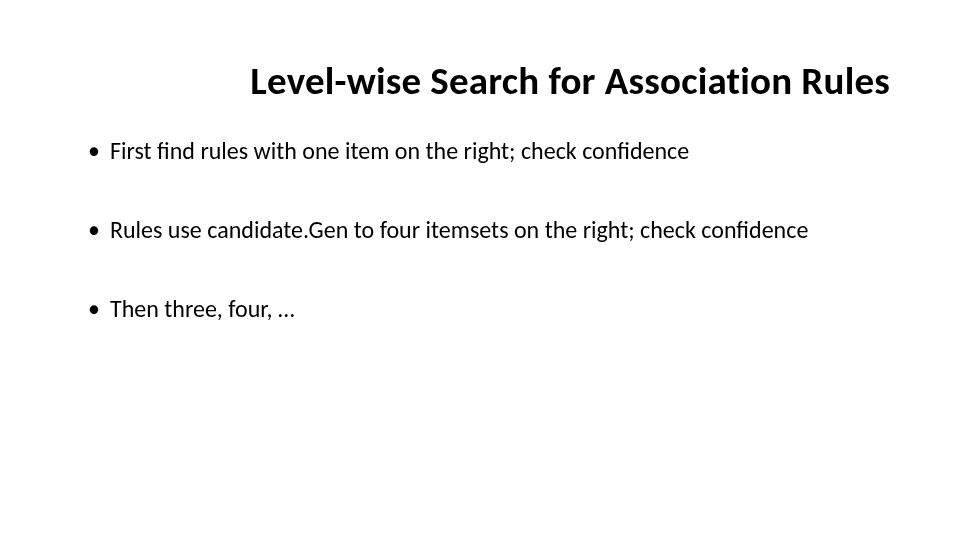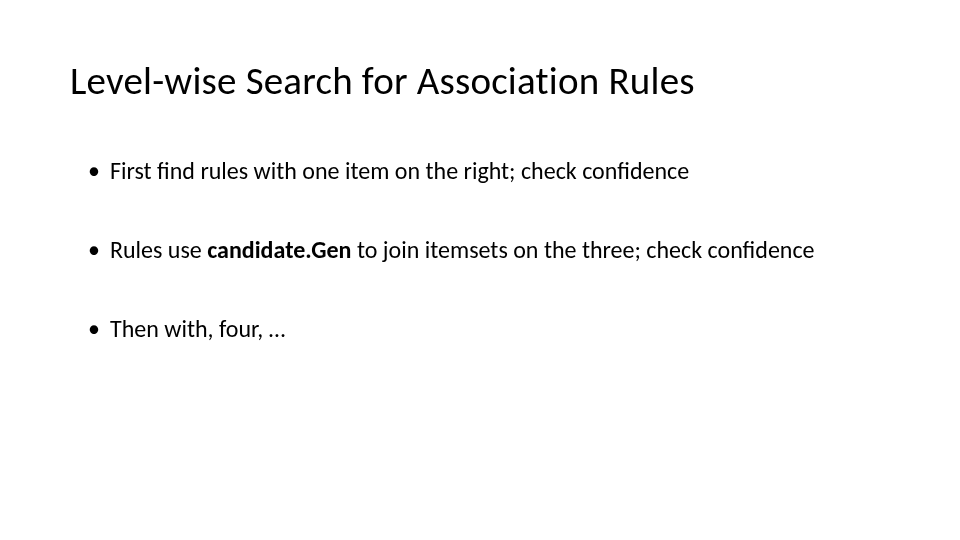--- a/index.html
+++ b/index.html
@@ -5,24 +5,25 @@
   * { margin: 0; padding: 0; box-sizing: border-box; }
   html, body { width: 960px; height: 540px; background: #ffffff; font-family: "Segoe UI", "Calibri", Arial, sans-serif; color: #000; }
   .slide {
     width: 960px;
     height: 540px;
     padding: 58px 70px 40px 70px;
     position: relative;
   }
   .title {
     font-size: 39px;
-    font-weight: 400;
+    font-weight: 700;
     letter-spacing: 0.2px;
     line-height: 1.2;
-    margin-bottom: 50px;
+    margin-bottom: 30px;
+    text-align: right;
   }
   .content {
     padding-left: 18px;
   }
   .bullet-item {
     display: flex;
     align-items: flex-start;
     font-size: 24px;
     line-height: 1.3;
     margin-bottom: 48px;
@@ -30,44 +31,44 @@
   }
   .bullet-marker {
     flex: 0 0 auto;
     margin-right: 10px;
     font-size: 24px;
     line-height: 1.3;
   }
   .bullet-text {
     flex: 1 1 auto;
   }
-  .bold { font-weight: 700; text-align: center; }
+  .bold { font-weight: 400; text-align: center; }
 </style>
 </head>
 <body>
 
 <div class="slide">
   <h1 class="title">Level-wise Search for Association Rules</h1>
   <div class="content">
 
     <div class="bullet-item">
       <span class="bullet-marker">•</span>
       <span class="bullet-text">
         <span>First find rules with one item on the right; check confidence</span>
       </span>
     </div>
 
     <div class="bullet-item">
       <span class="bullet-marker">•</span>
       <span class="bullet-text">
-        <span>Rules use </span><span class="bold">candidate.Gen</span><span> to join itemsets on the three; check confidence</span>
+        <span>Rules use </span><span class="bold">candidate.Gen</span><span> to four itemsets on the right; check confidence</span>
       </span>
     </div>
 
     <div class="bullet-item">
       <span class="bullet-marker">•</span>
       <span class="bullet-text">
-        <span>Then with, four, …</span>
+        <span>Then three, four, …</span>
       </span>
     </div>
 
   </div>
 </div>
 
 </body></html>

